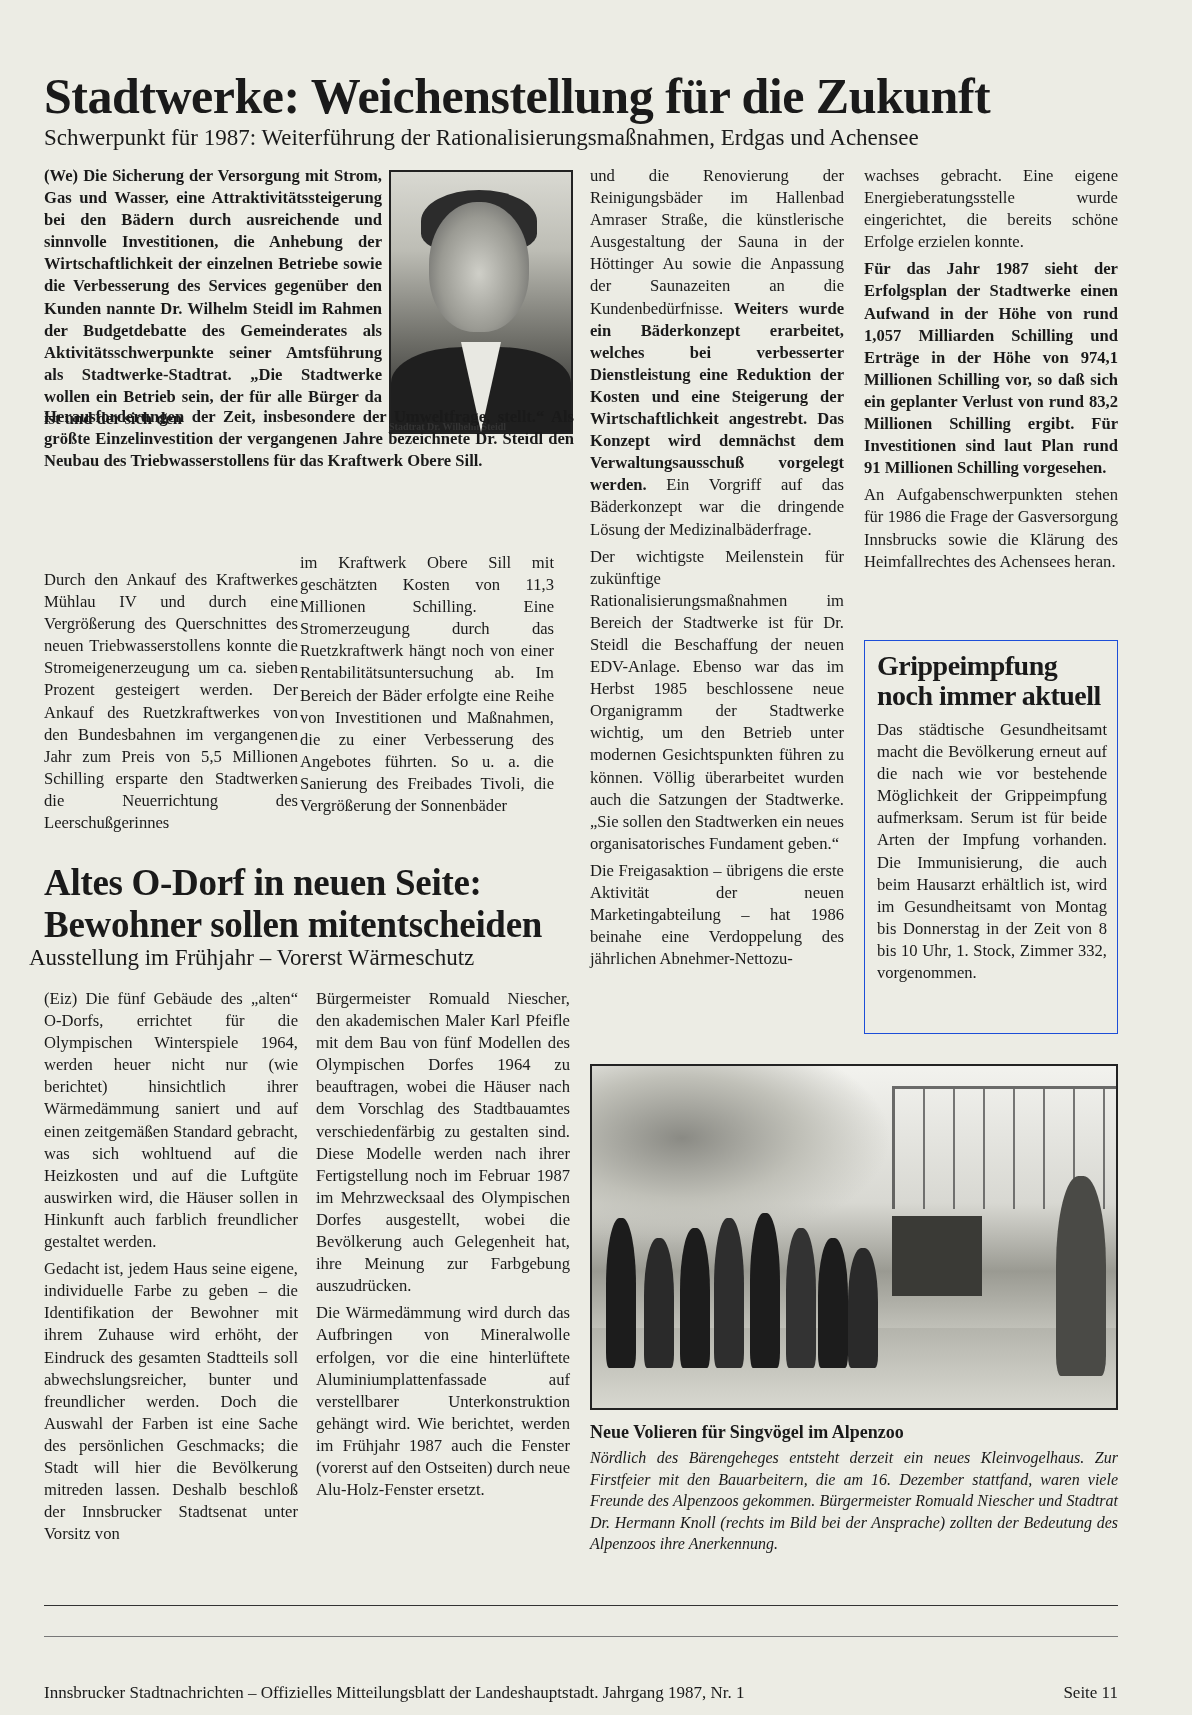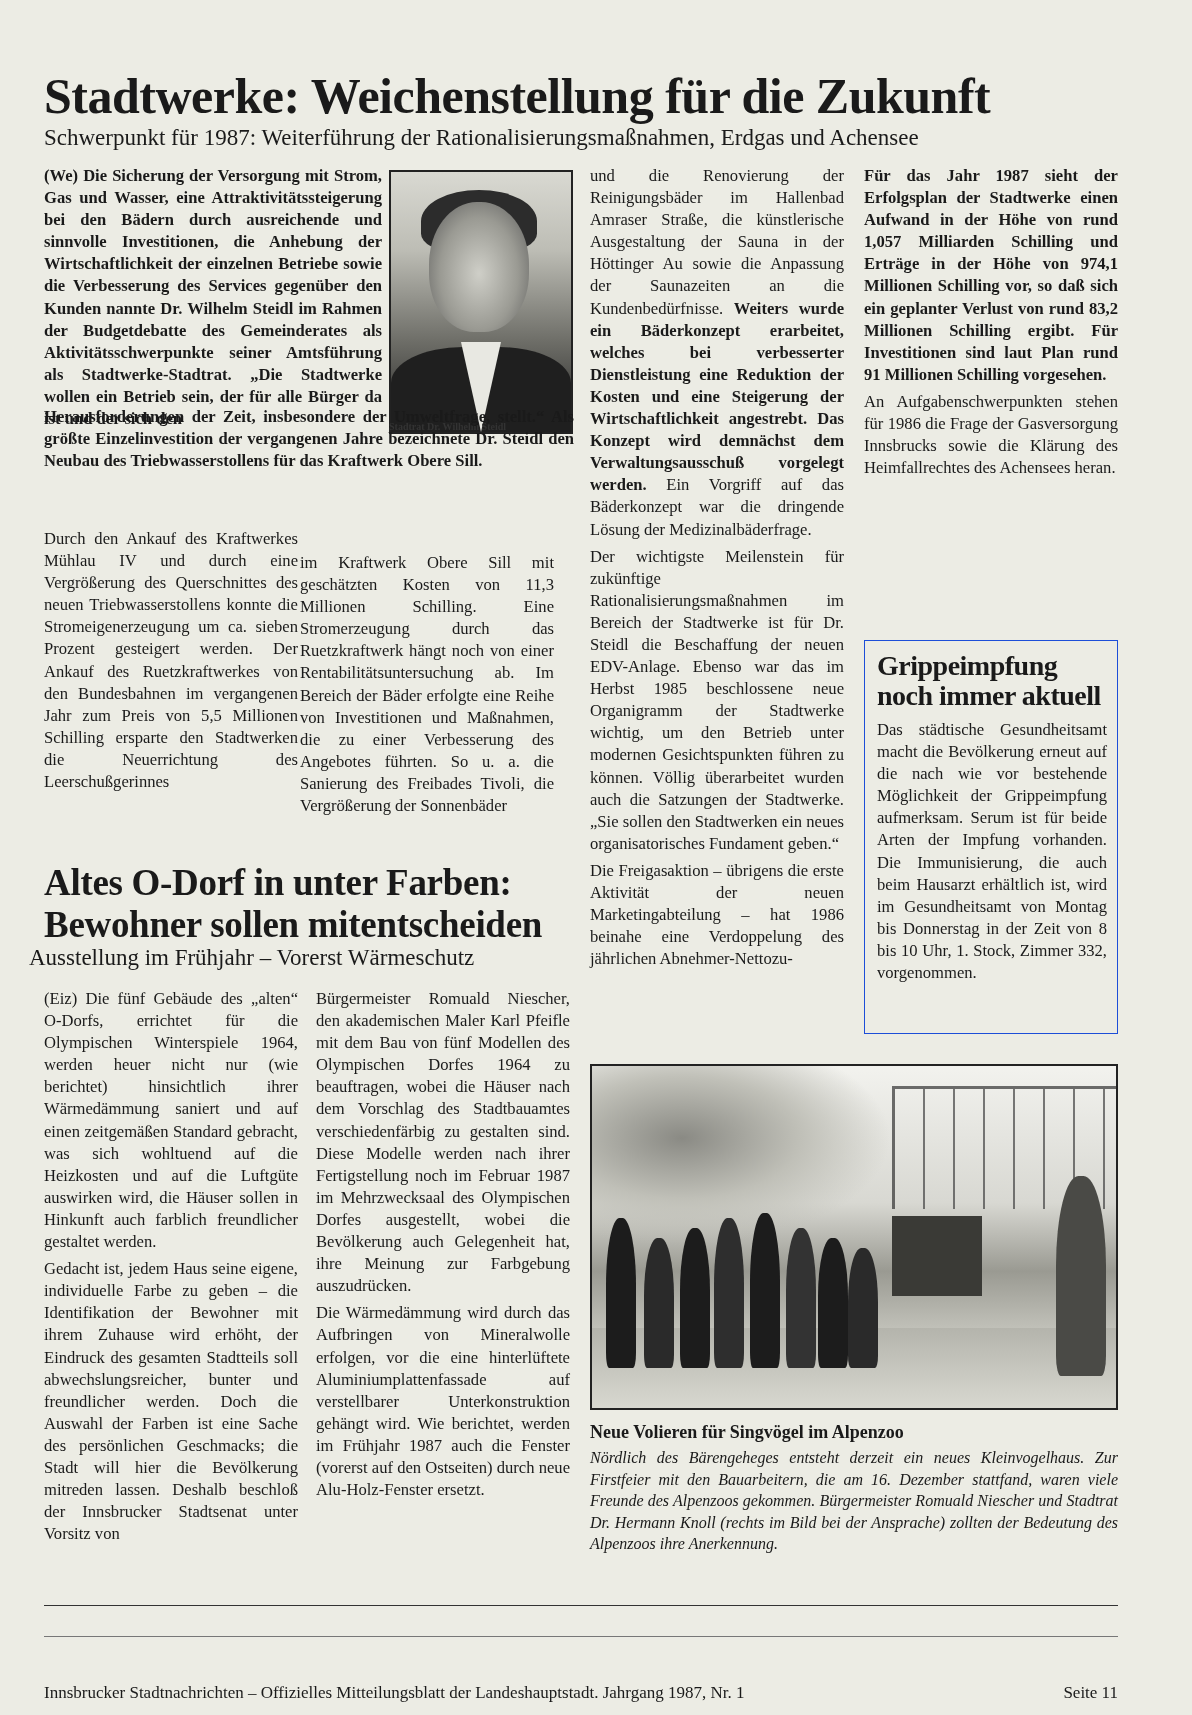--- a/index.html
+++ b/index.html
@@ -21,21 +21,21 @@
     left: 44px; top: 124px; width: 1040px;
     font-size: 23px; line-height: 28px; white-space: nowrap;
   }
   .col {
     font-size: 16.6px; line-height: 22.1px; text-align: justify;
   }
   .col p { margin: 0 0 5px 0; }
   .bold { font-weight: bold; }
   .lead-block { left: 44px; top: 165px; width: 338px; }
   .lead-full { left: 44px; top: 406px; width: 530px; }
-  .c1 { left: 44px; top: 528px; width: 254px; }
+  .c1 { left: 44px; top: 569px; width: 254px; }
   .c2 { left: 300px; top: 552px; width: 254px; }
   .c3 { left: 590px; top: 165px; width: 254px; }
   .c4 { left: 864px; top: 165px; width: 254px; }
   .photo-portrait {
     left: 389px; top: 170px; width: 180px; height: 260px;
     border: 2px solid #222;
     background: linear-gradient(180deg, #d9d9d2 0%, #bdbdb5 30%, #6e6e68 65%, #222 100%);
     overflow: hidden;
   }
   .portrait-head {
@@ -159,30 +159,31 @@
   <p>im Kraftwerk Obere Sill mit geschätzten Kosten von 11,3 Millionen Schilling. Eine Stromerzeugung durch das Ruetzkraftwerk hängt noch von einer Rentabilitätsuntersuchung ab. Im Bereich der Bäder erfolgte eine Reihe von Investitionen und Maßnahmen, die zu einer Verbesserung des Angebotes führten. So u. a. die Sanierung des Freibades Tivoli, die Vergrößerung der Sonnenbäder</p>
 </div>
 
 <div class="abs col c3">
   <p><span>und die Renovierung der Reinigungsbäder im Hallenbad Amraser Straße, die künstlerische Ausgestaltung der Sauna in der Höttinger Au sowie die Anpassung der Saunazeiten an die Kundenbedürfnisse. </span><span class="bold">Weiters wurde ein Bäderkonzept erarbeitet, welches bei verbesserter Dienstleistung eine Reduktion der Kosten und eine Steigerung der Wirtschaftlichkeit angestrebt. Das Konzept wird demnächst dem Verwaltungsausschuß vorgelegt werden.</span><span> Ein Vorgriff auf das Bäderkonzept war die dringende Lösung der Medizinalbäderfrage.</span></p>
   <p>Der wichtigste Meilenstein für zukünftige Rationalisierungsmaßnahmen im Bereich der Stadtwerke ist für Dr. Steidl die Beschaffung der neuen EDV-Anlage. Ebenso war das im Herbst 1985 beschlossene neue Organigramm der Stadtwerke wichtig, um den Betrieb unter modernen Gesichtspunkten führen zu können. Völlig überarbeitet wurden auch die Satzungen der Stadtwerke. „Sie sollen den Stadtwerken ein neues organisatorisches Fundament geben.“</p>
   <p>Die Freigasaktion – übrigens die erste Aktivität der neuen Marketingabteilung – hat 1986 beinahe eine Verdoppelung des jährlichen Abnehmer-Nettozu-</p>
 </div>
 
 <div class="abs col c4">
+  <p>wachses gebracht. Eine eigene Energieberatungsstelle wurde eingerichtet, die bereits schöne Erfolge erzielen konnte.</p>
   <p class="bold">Für das Jahr 1987 sieht der Erfolgsplan der Stadtwerke einen Aufwand in der Höhe von rund 1,057 Milliarden Schilling und Erträge in der Höhe von 974,1 Millionen Schilling vor, so daß sich ein geplanter Verlust von rund 83,2 Millionen Schilling ergibt. Für Investitionen sind laut Plan rund 91 Millionen Schilling vorgesehen.</p>
   <p>An Aufgabenschwerpunkten stehen für 1986 die Frage der Gasversorgung Innsbrucks sowie die Klärung des Heimfallrechtes des Achensees heran.</p>
 </div>
 
 <div class="abs box">
   <div class="box-title">Grippeimpfung noch immer aktuell</div>
   <div class="box-body">Das städtische Gesundheitsamt macht die Bevölkerung erneut auf die nach wie vor bestehende Möglichkeit der Grippeimpfung aufmerksam. Serum ist für beide Arten der Impfung vorhanden. Die Immunisierung, die auch beim Hausarzt erhältlich ist, wird im Gesundheitsamt von Montag bis Donnerstag in der Zeit von 8 bis 10 Uhr, 1. Stock, Zimmer 332, vorgenommen.</div>
 </div>
 
-<div class="abs headline2">Altes O-Dorf in unter Farben: Bewohner sollen mitentscheiden</div>
+<div class="abs headline2">Altes O-Dorf in neuen Seite: Bewohner sollen mitentscheiden</div>
 <div class="abs subhead2">Ausstellung im Frühjahr – Vorerst Wärmeschutz</div>
 
 <div class="abs col c5">
   <p>(Eiz) Die fünf Gebäude des „alten“ O-Dorfs, errichtet für die Olympischen Winterspiele 1964, werden heuer nicht nur (wie berichtet) hinsichtlich ihrer Wärmedämmung saniert und auf einen zeitgemäßen Standard gebracht, was sich wohltuend auf die Heizkosten und auf die Luftgüte auswirken wird, die Häuser sollen in Hinkunft auch farblich freundlicher gestaltet werden.</p>
   <p>Gedacht ist, jedem Haus seine eigene, individuelle Farbe zu geben – die Identifikation der Bewohner mit ihrem Zuhause wird erhöht, der Eindruck des gesamten Stadtteils soll abwechslungsreicher, bunter und freundlicher werden. Doch die Auswahl der Farben ist eine Sache des persönlichen Geschmacks; die Stadt will hier die Bevölkerung mitreden lassen. Deshalb beschloß der Innsbrucker Stadtsenat unter Vorsitz von</p>
 </div>
 <div class="abs col c6">
   <p>Bürgermeister Romuald Niescher, den akademischen Maler Karl Pfeifle mit dem Bau von fünf Modellen des Olympischen Dorfes 1964 zu beauftragen, wobei die Häuser nach dem Vorschlag des Stadtbauamtes verschiedenfärbig zu gestalten sind. Diese Modelle werden nach ihrer Fertigstellung noch im Februar 1987 im Mehrzwecksaal des Olympischen Dorfes ausgestellt, wobei die Bevölkerung auch Gelegenheit hat, ihre Meinung zur Farbgebung auszudrücken.</p>
   <p>Die Wärmedämmung wird durch das Aufbringen von Mineralwolle erfolgen, vor die eine hinterlüftete Aluminiumplattenfassade auf verstellbarer Unterkonstruktion gehängt wird. Wie berichtet, werden im Frühjahr 1987 auch die Fenster (vorerst auf den Ostseiten) durch neue Alu-Holz-Fenster ersetzt.</p>
 </div>

